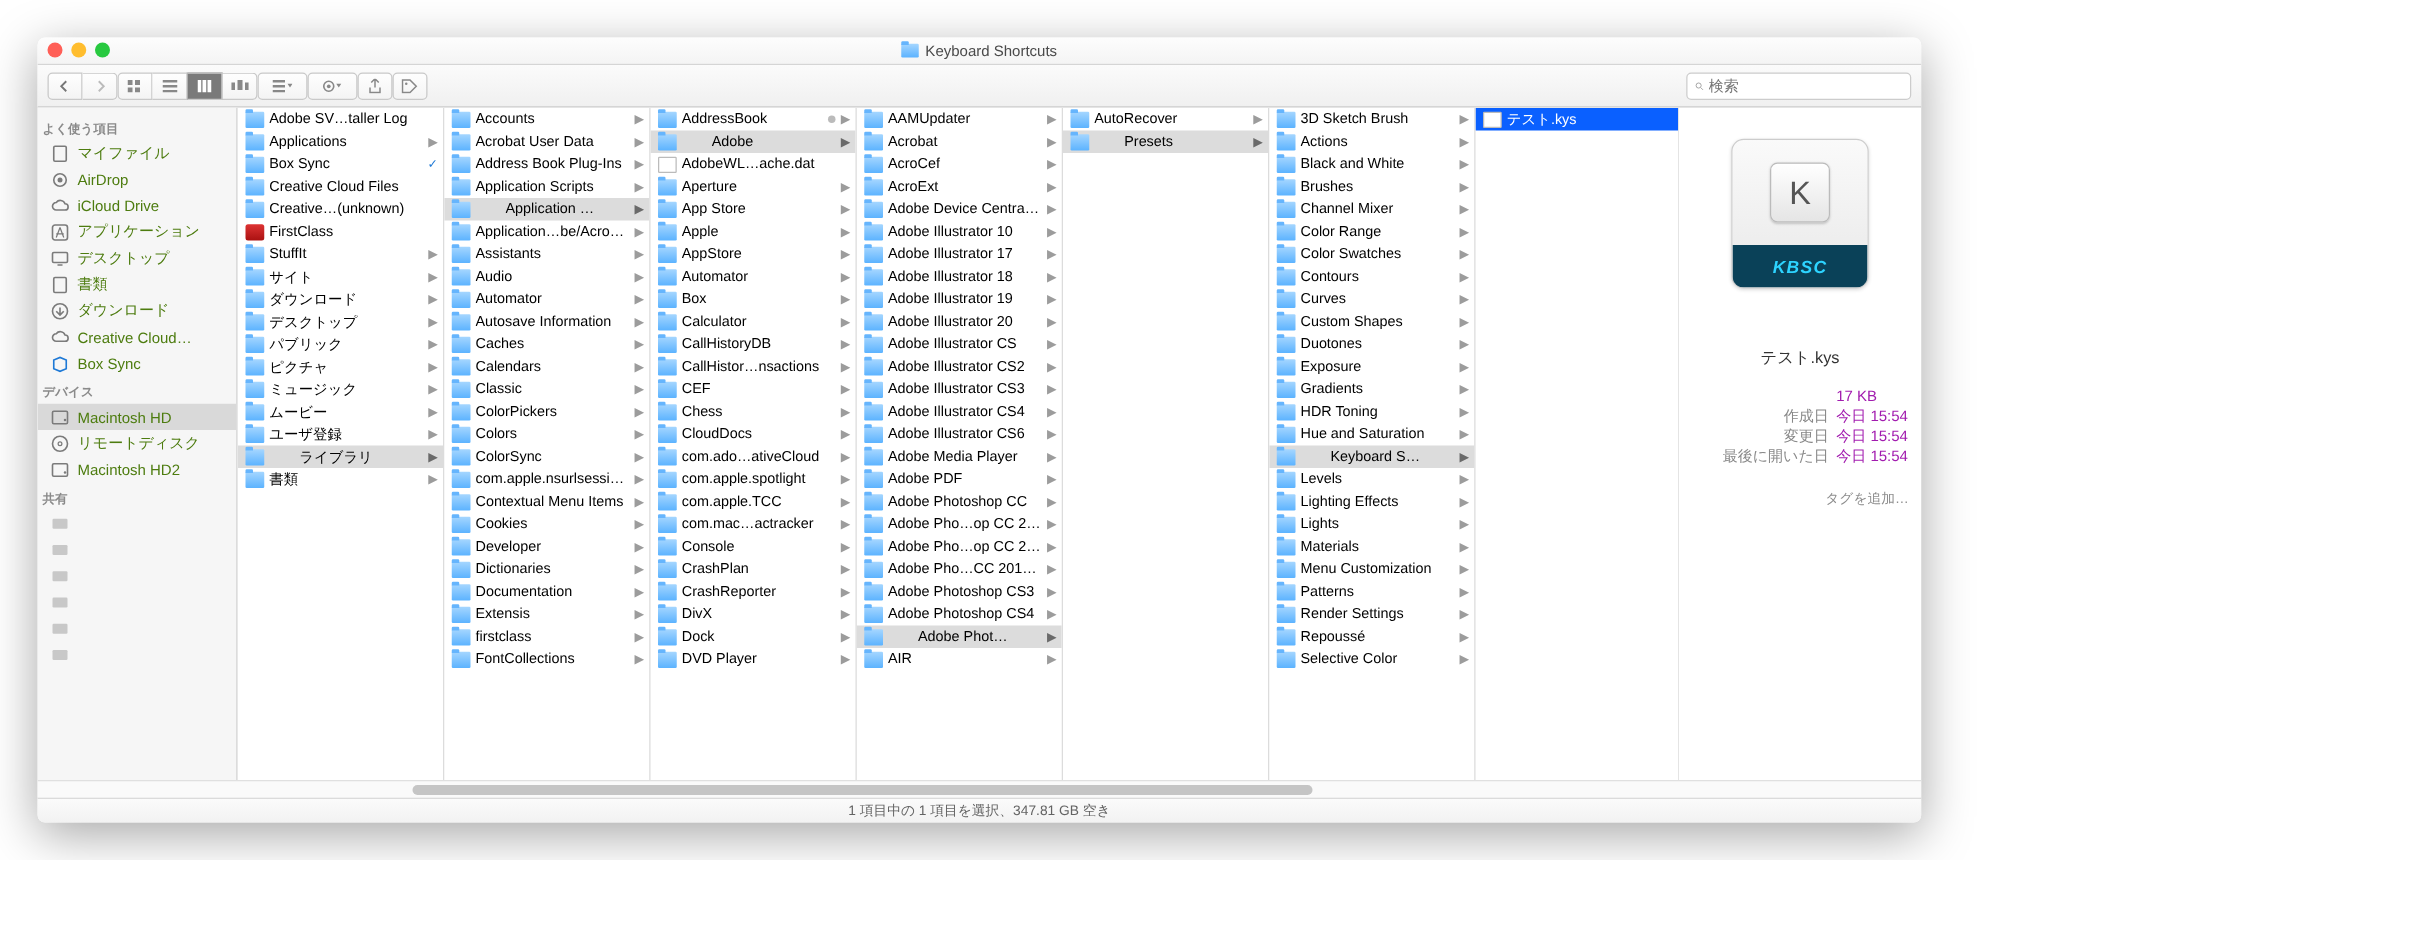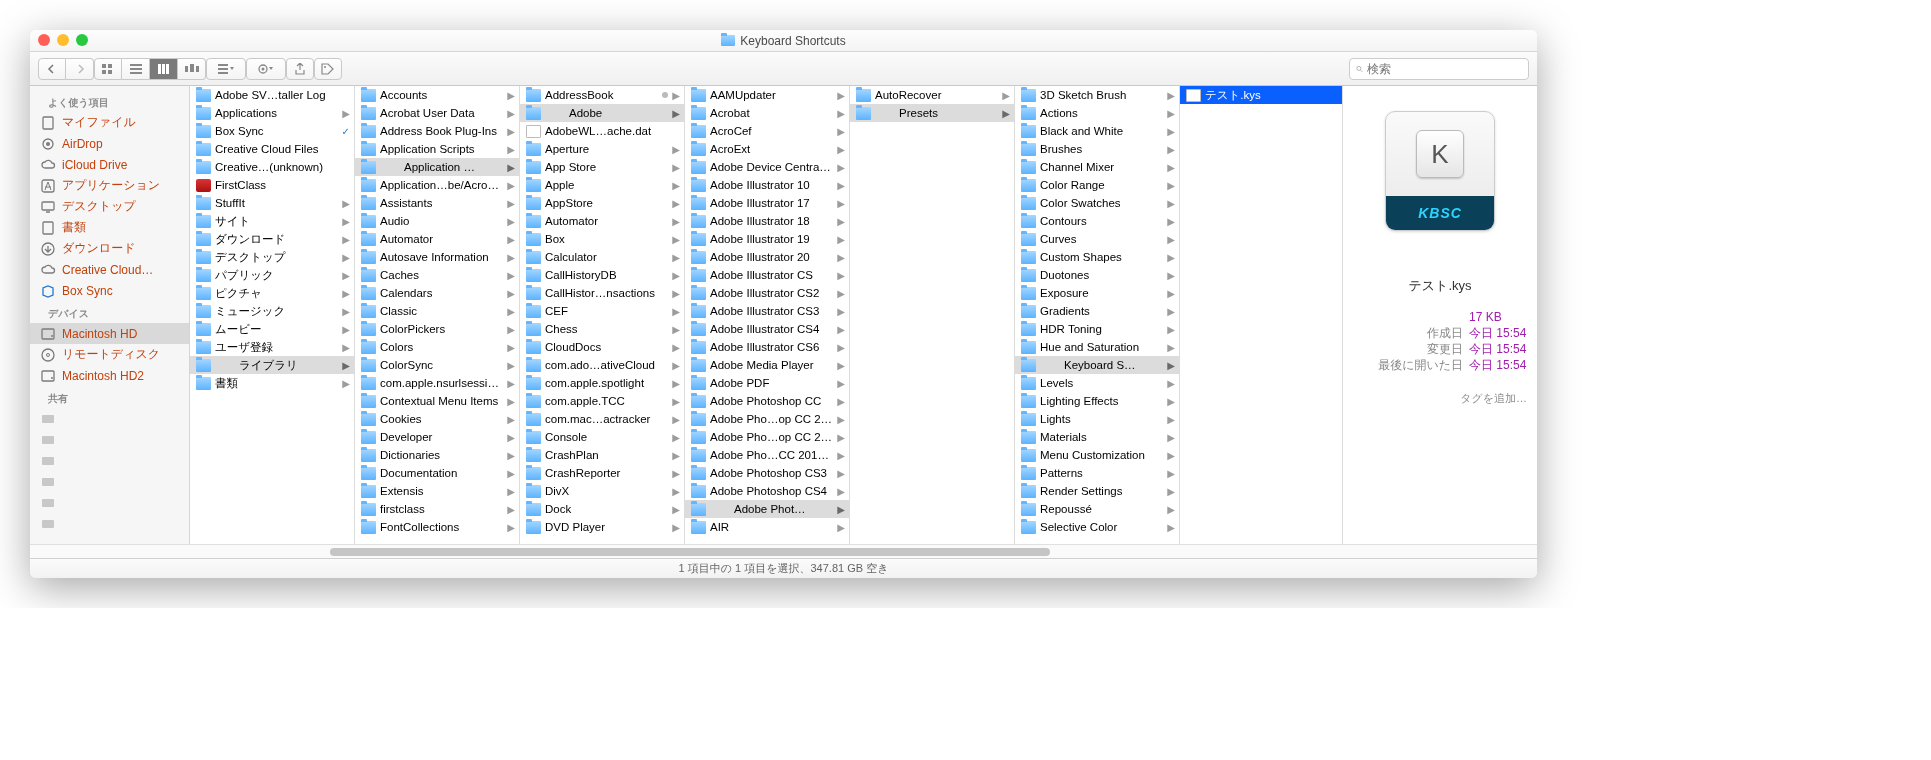--- a/index.html
+++ b/index.html
@@ -1,36 +1,36 @@
 <!DOCTYPE html>
 <html><head>
 <meta charset="utf-8">
 <style>
 * { margin: 0; padding: 0; box-sizing: border-box; font-family: -apple-system, "Helvetica Neue", Arial, sans-serif; font-size: 12px; }
 body { background: #fff; padding: 30px; }
-.window { width: 1507px; height: 548px; background: #fff; border-radius: 6px; box-shadow: 0 10px 40px rgba(0,0,0,0.35); overflow: hidden; display: flex; flex-direction: column; }
+.window { width: 1507px; height: 628px; background: #fff; border-radius: 6px; box-shadow: 0 10px 40px rgba(0,0,0,0.35); overflow: hidden; display: flex; flex-direction: column; }
 .titlebar { height: 22px; background: linear-gradient(#fdfdfd,#f4f4f4); border-bottom: 1px solid #d5d5d5; display: flex; align-items: center; justify-content: center; position: relative; }
 .traffic { position: absolute; left: 8px; top: 4px; display: flex; gap: 7px; }
 .traffic span { width: 12px; height: 12px; border-radius: 50%; display: block; }
 .t-red { background: #ff5f57; } .t-yellow { background: #ffbd2e; } .t-green { background: #28c940; }
 .title { display: flex; align-items: center; gap: 5px; color: #4a4a4a; }
 .toolbar { height: 34px; background: linear-gradient(#fbfbfb,#f0f0f0); border-bottom: 1px solid #c9c9c9; display: flex; align-items: center; padding: 0 8px; gap: 0; }
 .tb-group { display: flex; }
 .tb-btn { height: 22px; min-width: 28px; background: linear-gradient(#fefefe,#f4f4f4); border: 1px solid #c9c9c9; display: flex; align-items: center; justify-content: center; color: #555; }
 .tb-btn:first-child { border-radius: 4px 0 0 4px; }
 .tb-btn:last-child { border-radius: 0 4px 4px 0; }
 .tb-btn + .tb-btn { border-left: none; }
 .tb-btn.single { border-radius: 4px; }
 .tb-btn.active { background: #7a7a7a; color: #fff; }
 .search { margin-left: auto; width: 180px; height: 22px; border: 1px solid #ccc; border-radius: 4px; display: flex; align-items: center; padding: 0 6px; gap: 4px; color: #999; background: #fff; }
 .search input { border: none; outline: none; flex: 1; font-size: 12px; color: #333; }
 .body { flex: 1; display: flex; overflow: hidden; }
 .sidebar { width: 160px; background: #f6f6f6; border-right: 1px solid #d4d4d4; overflow-y: auto; padding: 4px 0; }
-.sb-header { color: #8a8a8a; font-size: 10px; font-weight: 600; padding: 6px 18px 2px; }
-.sb-item { height: 21px; display: flex; align-items: center; gap: 6px; padding: 0 10px; color: #c2410c; cursor: default; }
+.sb-header { color: #8a8a8a; font-size: 10px; font-weight: 600; padding: 6px 4px 2px; }
+.sb-item { height: 21px; display: flex; align-items: center; gap: 6px; padding: 0 10px; color: #4d7c0f; cursor: default; }
 .sb-item.selected { background: #d9d9d9; }
 .sb-item .ico { width: 16px; height: 16px; display: flex; align-items: center; justify-content: center; color: #7b7b7b; }
 .sb-item.box .ico { color: #1e79d6; }
 .columns { flex: 1; display: flex; overflow-x: auto; overflow-y: hidden; background: #fff; }
 .col { width: 165px; border-right: 1px solid #dcdcdc; overflow-y: auto; overflow-x: hidden; flex-shrink: 0; }
 .col::-webkit-scrollbar { width: 14px; }
 .col::-webkit-scrollbar-thumb { background: #c3c3c3; border-radius: 7px; border: 3px solid #fff; }
 .row { height: 18px; display: flex; align-items: center; gap: 4px; padding: 0 4px 0 6px; cursor: default; white-space: nowrap; }
 .row.selected { background: #dcdcdc; gap: 28px; }
 .row.selected-blue { background: #0a60ff; color: #fff; }

